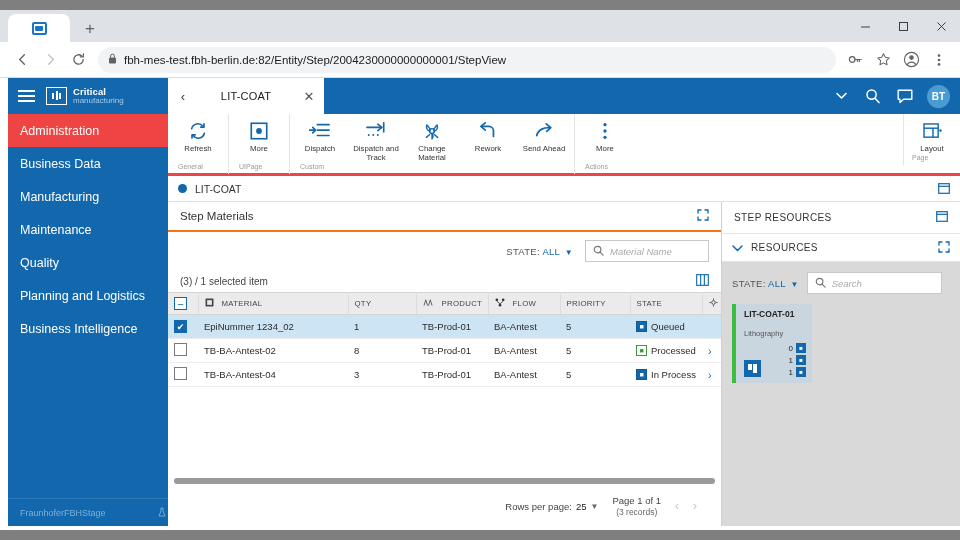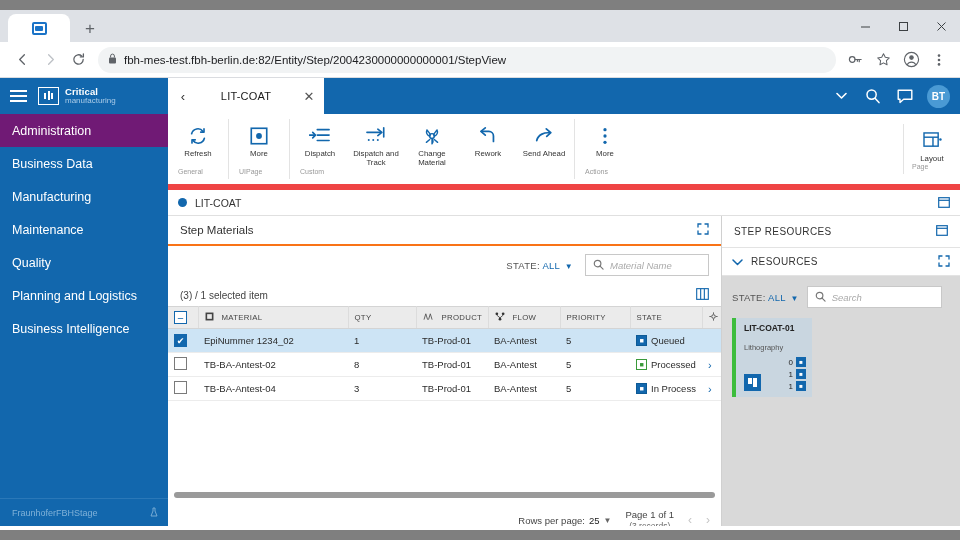--- a/index.html
+++ b/index.html
@@ -56,42 +56,42 @@
   .omni-right { display:flex; align-items:center; gap:2px; }
   .oi { width: 26px; height:26px; display:flex; align-items:center; justify-content:center; color:#5f6368; font-size:13px;}
 
   
   .viewport {
     position: relative; width: 960px; height: 448px; background: #ffffff; overflow: hidden;
   }
 
   
   .sidebar {
-    position: absolute; left: 0; top: 0; width: 168px; height: 448px;
+    position: absolute; left: 8px; top: 0; width: 168px; height: 448px;
     background: #1267ad; color: #ffffff;
   }
   .sb-head { height: 36px; display: flex; align-items: center; padding-left: 10px; gap: 11px; }
   .hamburger { display: flex; flex-direction: column; gap: 3px; cursor: pointer; }
   .hamburger span { display: block; width: 17px; height: 2px; background: #ffffff; }
   .logo { display:flex; align-items:center; gap:6px; }
   .logo-mark {
     width: 21px; height: 18px; border: 1.5px solid #ffffff;
     display:flex; align-items:center; justify-content:center; gap:1.5px;
   }
   .logo-mark b { display:block; width: 2px; height: 9px; background: #ffffff; }
   .logo-mark b.s { height: 6px; }
   .logo-text { line-height: 1.05; }
   .logo-text .l1 { font-size: 9.5px; font-weight: bold; letter-spacing: .1px; }
   .logo-text .l2 { font-size: 8px; color: #a9cbe8; }
 
   .sb-item {
     height: 33px; display: flex; align-items: center; padding-left: 12px;
     font-size: 12.5px; color: #ffffff; cursor: pointer;
   }
-  .sb-item.active { background: #701a75; }
+  .sb-item.active { background: #ef4444; }
   .sb-foot {
     position: absolute; bottom: 0; left: 0; right: 0; height: 28px;
     display:flex; align-items:center; justify-content: space-between;
     padding: 0 10px 0 12px; font-size: 9px; color: #7fb1d8;
     border-top: 1px solid #2a78b8;
   }
 
   
   .appmain { position: absolute; left: 168px; top: 0; right: 0; height: 448px; background:#ffffff;}
 
@@ -110,22 +110,22 @@
   }
   .tb-icon { width: 30px; height:36px; display:flex; align-items:center; justify-content:center; color:#ffffff;}
   .avatar {
     width: 23px; height: 23px; border-radius: 50%; background: #4a9ad4;
     color:#ffffff; font-size:10px; font-weight: bold;
     display:flex; align-items:center; justify-content:center; margin-left: 5px;
   }
 
   
   .ribbon {
-    height: 76px; background: #ffffff; border-bottom: 6px solid #ef4444;
-    display: flex; align-items: center; position: relative;
+    height: 62px; background: #ffffff; border-bottom: 3px solid #ef4444;
+    display: flex; align-items: flex-start; position: relative;
   }
   .rgroup { display:flex; flex-direction: column; position: relative; padding: 0 2px; }
   .rgroup + .rgroup { border-left: 1px solid #e3e3e3; }
   .rbtns { display:flex; flex: 1; }
   .rbtn {
     width: 56px; display:flex; flex-direction:column; align-items:center;
     padding-top: 6px; cursor:pointer;
   }
   .rbtn .ico { height: 22px; display:flex; align-items:center; justify-content:center; color:#1267ad;}
   .rbtn .lbl { font-size: 7.8px; color:#333; text-align:center; line-height: 1.15; margin-top: 3px; }
@@ -204,21 +204,21 @@
   }
   .sbadge.blue { background:#1267ad; border-color:#0d5a96; }
   .sbadge.green { background:#ffffff; border-color:#3a9a3a; color:#3a9a3a; }
   .chev { color:#1267ad; font-size: 11px; }
 
   .tbl-wrap { flex:1; overflow:hidden; }
   .hscroll { height: 10px; padding: 0 6px; display:flex; align-items:center; }
   .hscroll .bar { flex:1; height: 6px; background: #9a9a9a; border-radius:3px; }
   .pagebar {
     height: 40px; display:flex; align-items:center; justify-content:flex-end;
-    gap: 14px; padding: 0 11px; font-size: 9.5px; color:#444;
+    gap: 14px; padding: 0 24px; font-size: 9.5px; color:#444;
   }
   .pagebar .rpp { display:flex; align-items:center; gap:4px; }
   .pagebar .rpp b { font-weight:normal; color:#222; }
   .pagebar .car { color:#666; font-size:8px; }
   .pagebar .pg { text-align:center; line-height: 1.25; }
   .pagebar .pg .sub { font-size: 8.5px; color:#666; }
   .pagebar .arrows { display:flex; gap: 14px; color:#c5c5c5; font-size: 12px; }
 
   
   .rp-hdr {

